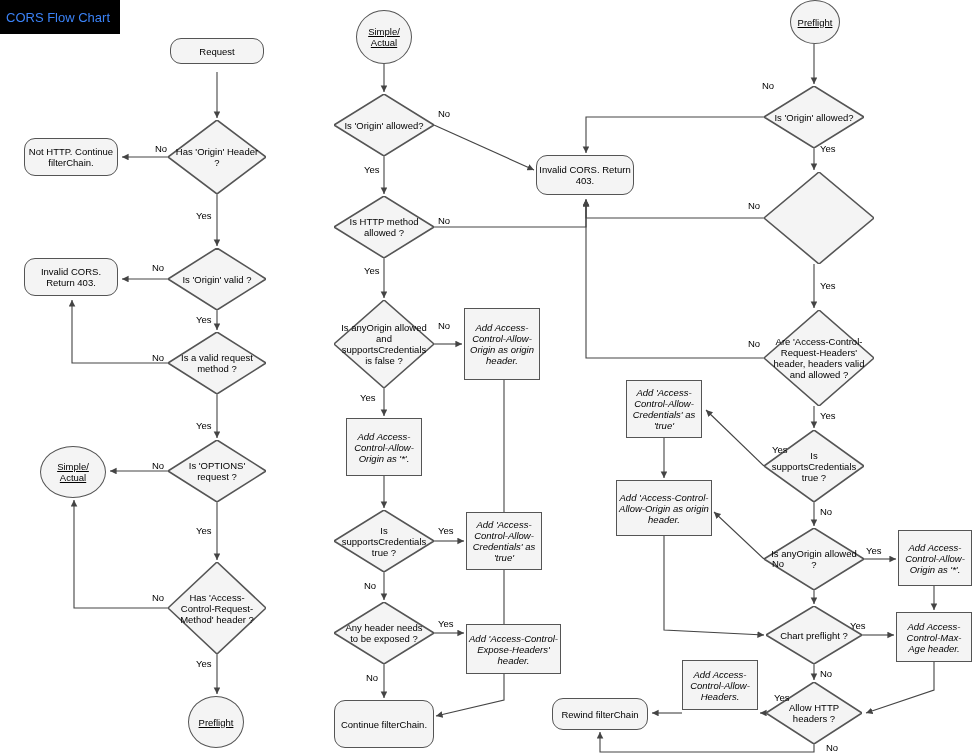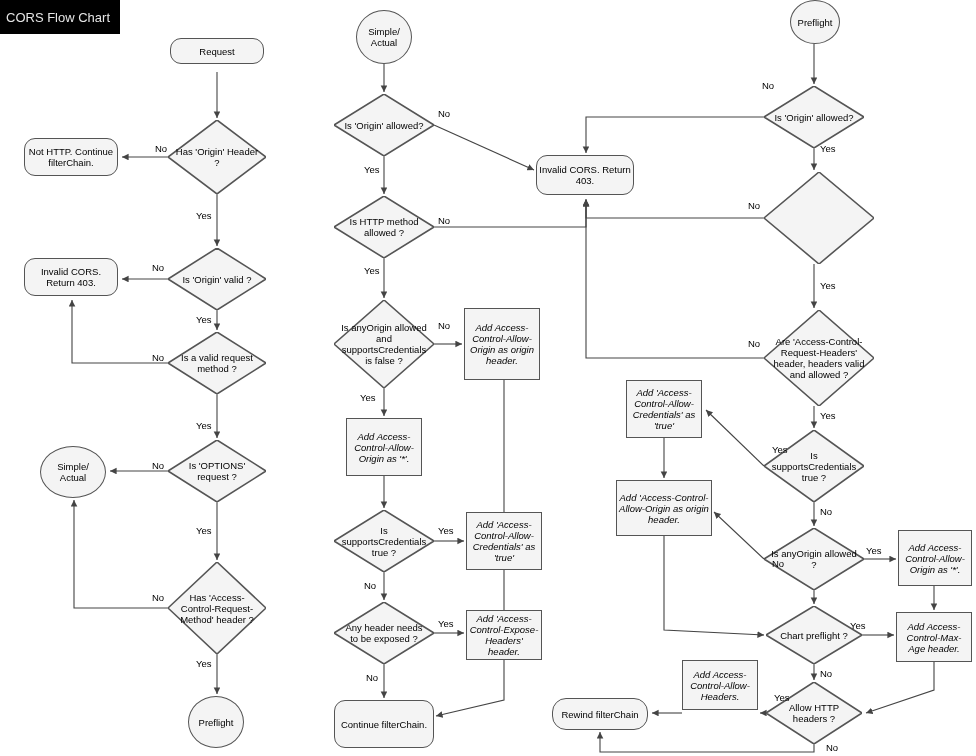--- a/index.html
+++ b/index.html
@@ -20,42 +20,42 @@
     text-align:center;
     font-size:9.5px;
     line-height:11px;
     color:#000;
     background:#f4f4f4;
     border:1px solid #555;
     padding:2px;
   }
   .node.rect{border-radius:0;font-style:italic;}
   .node.round{border-radius:11px;}
-  .node.ellipse{border-radius:50%;}
+  .node.ellipse{border-radius:50%;text-decoration:underline;}
   .node.diamond{
     background:transparent;border:none;padding:0;
   }
   .node.diamond .dshape{
     position:absolute;left:0;top:0;width:100%;height:100%;
   }
   .node.diamond .dlabel{
     position:relative;z-index:2;width:86%;
     font-size:9.5px;line-height:11px;
   }
   .edge-label{
     position:absolute;
     font-size:9.5px;
     color:#000;
     background:transparent;
     white-space:nowrap;
   }
   #title-box{
     position:absolute;left:0;top:0;
     width:120px;height:34px;
-    background:#000;color:#e5e5e5;
+    background:#000;color:#3b82f6;
     display:flex;align-items:center;
     padding-left:6px;
     box-sizing:border-box;
     font-size:13px;
   }
 </style>
 </head>
 <body>
 
 <div id="canvas">
@@ -205,21 +205,21 @@
       </div>
       <div class="node rect" style="left: 466px; top: 512px; width: 76px; height: 58px;">
         <span>Add 'Access-Control-Allow-Credentials' as 'true'</span>
       </div>
       <div class="node diamond" style="left: 334px; top: 602px; width: 100px; height: 62px;">
         <svg class="dshape" viewBox="0 0 100 100" preserveAspectRatio="none">
           <polygon points="50,0 100,50 50,100 0,50" fill="#f4f4f4" stroke="#555" stroke-width="1.6" vector-effect="non-scaling-stroke"></polygon>
         </svg>
         <div class="dlabel">Any header needs to be exposed ?</div>
       </div>
-      <div class="node rect" style="left: 466px; top: 610px; width: 76px; height: 50px;">
+      <div class="node rect" style="left: 466px; top: 624px; width: 95px; height: 50px;">
         <span>Add 'Access-Control-Expose-Headers' header.</span>
       </div>
       <div class="node round" style="left: 334px; top: 700px; width: 100px; height: 48px;">
         <span>Continue filterChain.</span>
       </div>
       <div class="node ellipse" style="left: 790px; top: 0px; width: 50px; height: 44px;">
         <span>Preflight</span>
       </div>
       <div class="node diamond" style="left: 764px; top: 86px; width: 100px; height: 62px;">
         <svg class="dshape" viewBox="0 0 100 100" preserveAspectRatio="none">
@@ -270,21 +270,21 @@
       </div>
       <div class="node diamond" style="left: 766px; top: 682px; width: 96px; height: 62px;">
         <svg class="dshape" viewBox="0 0 100 100" preserveAspectRatio="none">
           <polygon points="50,0 100,50 50,100 0,50" fill="#f4f4f4" stroke="#555" stroke-width="1.6" vector-effect="non-scaling-stroke"></polygon>
         </svg>
         <div class="dlabel">Allow HTTP headers ?</div>
       </div>
       <div class="node rect" style="left: 682px; top: 660px; width: 76px; height: 50px;">
         <span>Add Access-Control-Allow-Headers.</span>
       </div>
-      <div class="node round" style="left: 552px; top: 698px; width: 96px; height: 32px; border-radius: 14px;">
+      <div class="node round" style="left: 552px; top: 698px; width: 96px; height: 32px;">
         <span>Rewind filterChain</span>
       </div>
     </div>
   <div id="elabels">
       <span class="edge-label" style="left: 155px; top: 143px;">No</span>
       <span class="edge-label" style="left: 196px; top: 210px;">Yes</span>
       <span class="edge-label" style="left: 152px; top: 262px;">No</span>
       <span class="edge-label" style="left: 196px; top: 314px;">Yes</span>
       <span class="edge-label" style="left: 152px; top: 352px;">No</span>
       <span class="edge-label" style="left: 196px; top: 420px;">Yes</span>

